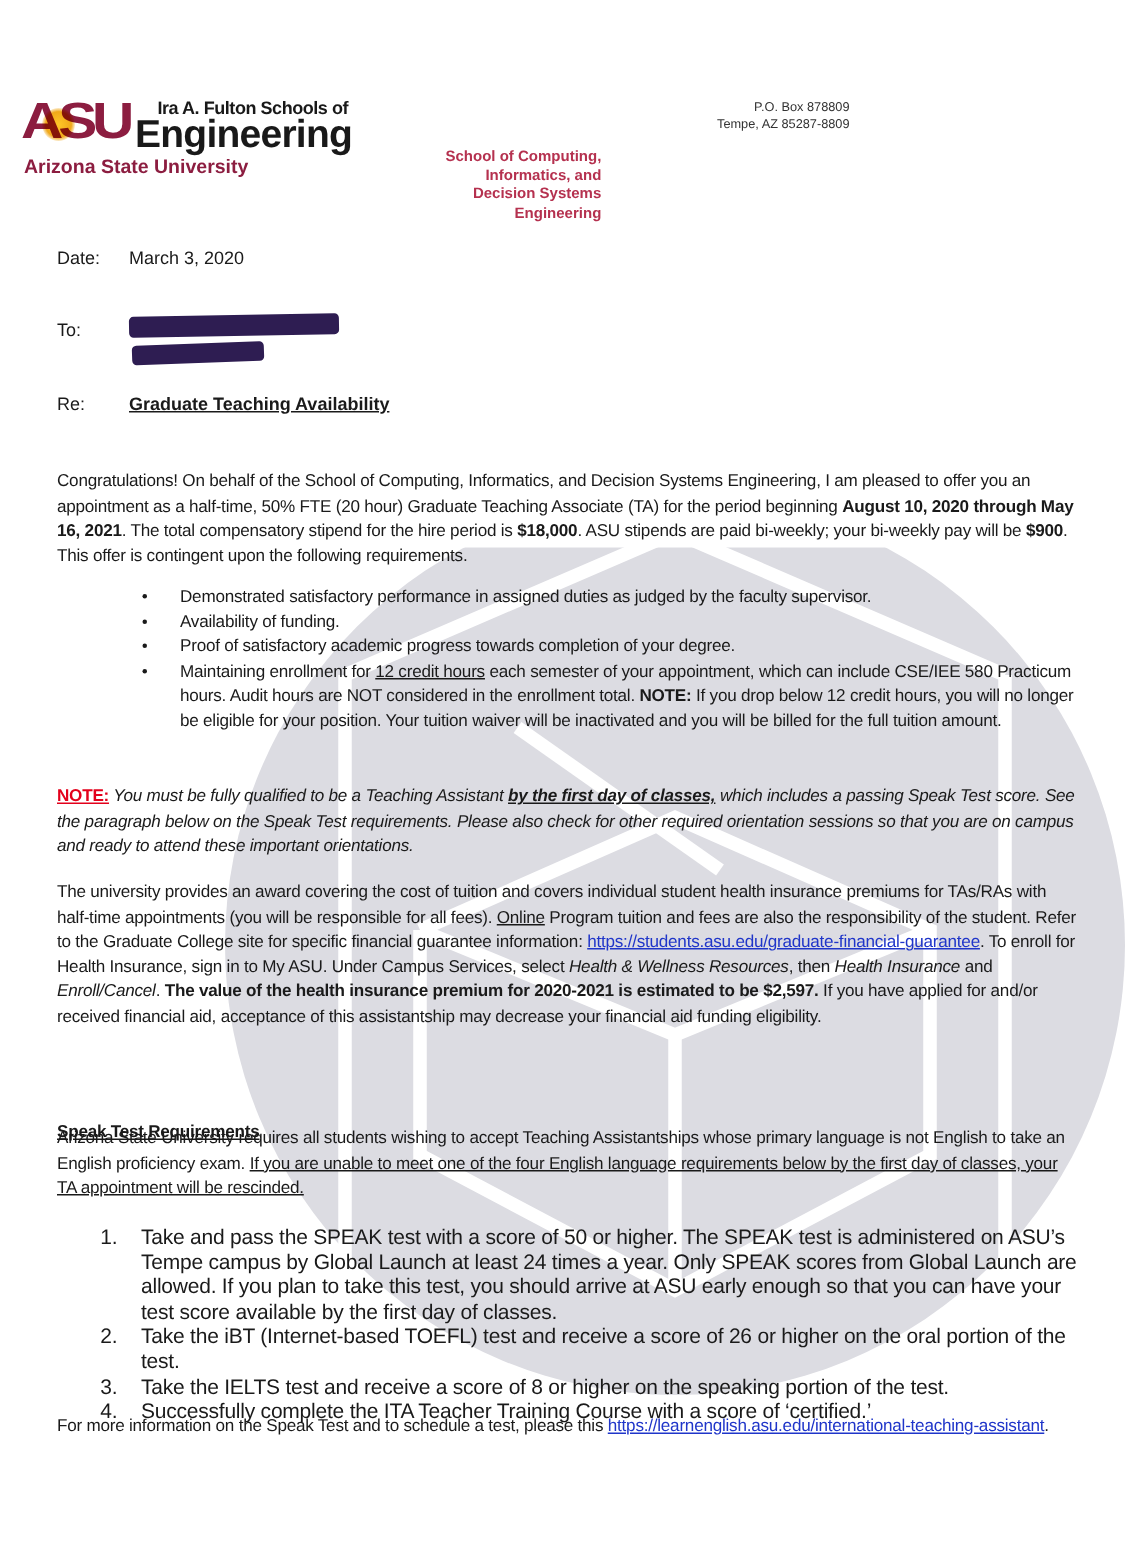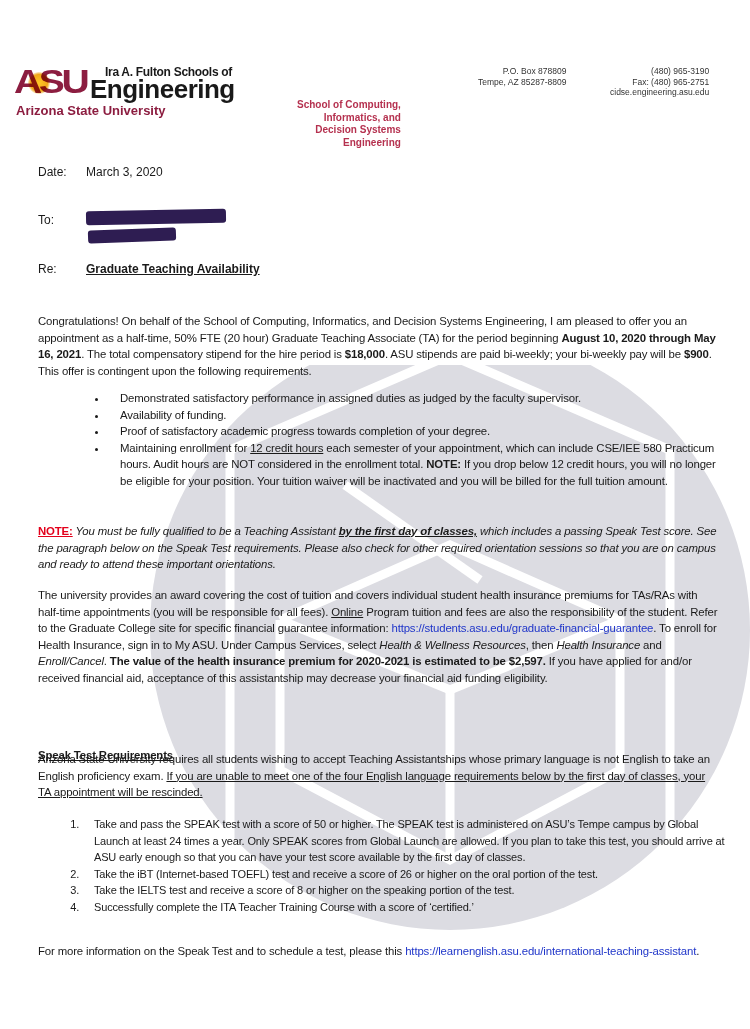--- a/index.html
+++ b/index.html
@@ -26,25 +26,25 @@
   .memo { position: absolute; left: 38px; font-size: 12px; line-height: 15px; }
   .memo .lbl { display: inline-block; width: 48px; }
   .redact { position: absolute; background: #2e1d52; border-radius: 3px; }
 
   
   .p { position: absolute; left: 38px; width: 680px; font-size: 11.4px; line-height: 16.6px; letter-spacing: -0.15px; }
   b, .b { font-weight: bold; }
   .u { text-decoration: underline; }
   .i { font-style: italic; }
   .note-red { color: #e3001b; font-weight: bold; text-decoration: underline; font-style: normal; }
-  a.link { color: #1f35c9; }
+  a.link { color: #1f35c9; text-decoration: underline; }
   ul.req { position: absolute; left: 88px; width: 620px; margin: 0; padding-left: 20px;
            font-size: 11.4px; line-height: 16.6px; letter-spacing: -0.15px; list-style: disc; }
   ol.req { position: absolute; left: 60px; width: 650px; margin: 0; padding-left: 22px;
-           font-size: 11px; line-height: 16.6px; letter-spacing: -0.15px; }
+           font-size: 14px; line-height: 16.6px; letter-spacing: -0.15px; }
   ol.req li, ul.req li { padding-left: 12px; }
 </style>
 </head>
 <body>
 
 <svg class="watermark" viewBox="0 0 600 680">
   <circle cx="300" cy="300" r="300" fill="#dcdce2"></circle>
   <rect x="0" y="0" width="600" height="35" fill="#ffffff"></rect>
   <g fill="none" stroke="#ffffff" stroke-width="9" stroke-linejoin="miter">
     <polyline points="80,120 300,25 520,120"></polyline>
@@ -69,25 +69,20 @@
     </div>
     <div class="school">
       <div>School of Computing,</div>
       <div>Informatics, and</div>
       <div>Decision Systems</div>
       <div>Engineering</div>
     </div>
     <div class="addr">
       <div>P.O. Box 878809</div>
       <div>Tempe, AZ 85287-8809</div>
-    </div>
-    <div class="contact">
-      <div>(480) 965-3190</div>
-      <div>Fax: (480) 965-2751</div>
-      <div>cidse.engineering.asu.edu</div>
     </div>
   </div>
 
   <div class="memo" style="top:165px;">
     <span class="lbl">Date:</span><span>March 3, 2020</span>
   </div>
   <div class="memo" style="top:213px;">
     <span class="lbl">To:</span>
   </div>
   <div class="redact" style="left:86px; top:210px; width:140px; height:14px; transform:rotate(-1deg);"></div>

